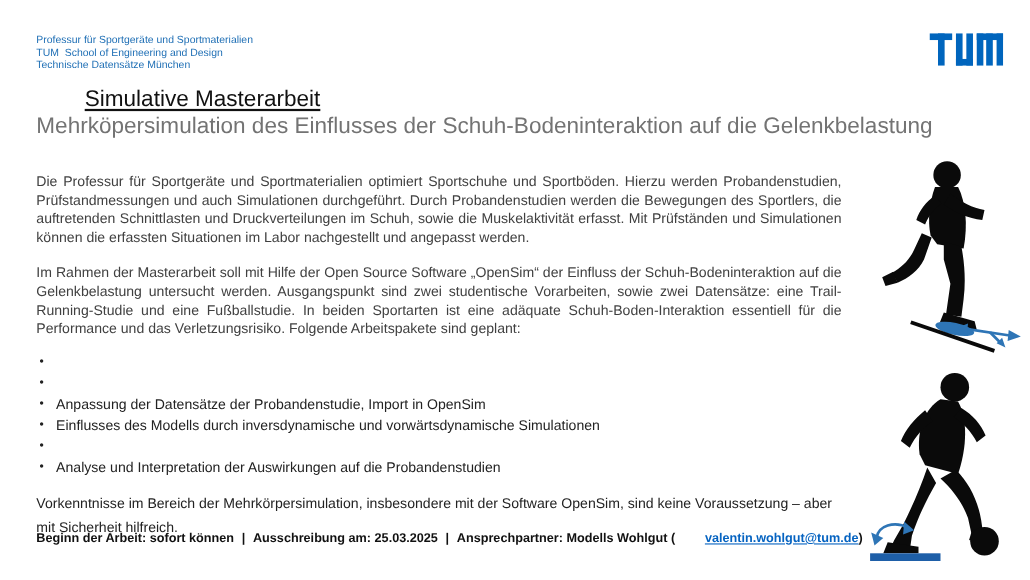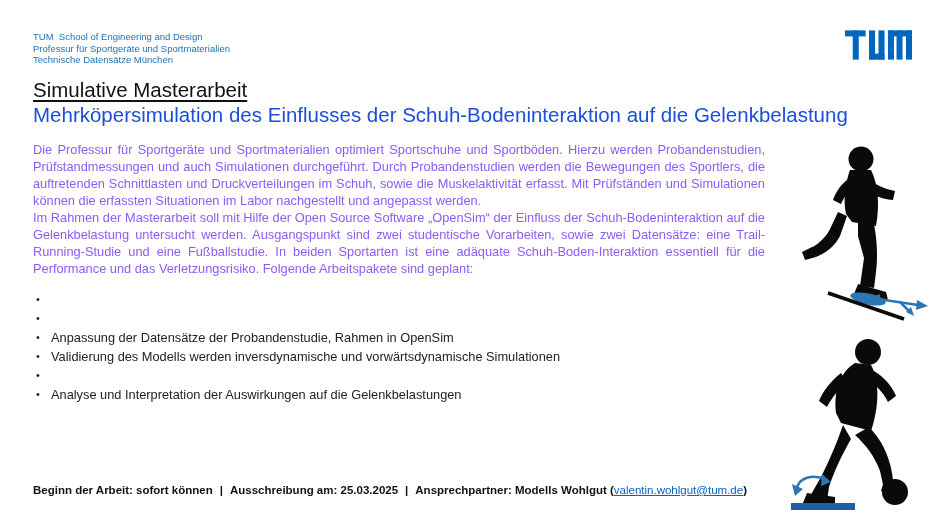--- a/index.html
+++ b/index.html
@@ -12,53 +12,53 @@
   
   .institute { position:absolute; left:33px; top:31px;
     font-size:9.5px; line-height:11.5px; color:#1f6fb5; }
   .institute div { white-space:pre-wrap; }
 
   .tum-logo { position:absolute; left:845px; top:30px; width:67px; height:30px; }
 
   
   .title-block { position:absolute; left:33px; top:78px; width:903px; }
   .title-line1 { font-size:20.5px; font-weight:400; color:#111;
-    text-decoration:underline; text-underline-offset:3px; line-height:24px; }
-  .title-line2 { font-size:20.5px; font-weight:400; color:#1d4ed8; line-height:25px;
+    text-decoration:underline; text-underline-offset:3px; line-height:24px;margin-left:44px; }
+  .title-line2 { font-size:20.5px; font-weight:400; color:#737373; line-height:25px;
     white-space:nowrap; }
 
   
   .text-col { position:absolute; left:33px; top:141px; width:732px; }
-  .body-par { font-size:12.8px; line-height:17px; text-align:justify; color:#8b5cf6; }
+  .body-par { font-size:12.8px; line-height:17px; text-align:justify; color:#404040;margin-top:15px; }
 
   .wp-list { margin-top:13px; }
   .wp-item { display:flex; font-size:12.8px; line-height:19px; color:#222; }
   .wp-item .bullet { width:18px; flex:0 0 18px; text-align:left; padding-left:3px;
     font-size:11px; }
 
   .closing { margin-top:13px; font-size:12.8px; line-height:22px; color:#222;
     text-align:left; width:730px; }
 
   
   .footer { position:absolute; left:33px; top:484px; width:880px;
     font-size:11.5px; font-weight:700; color:#111; white-space:nowrap; }
   .footer .sep { margin:0 7px; }
-  .footer a.email { color:#0563c1; text-decoration:underline; font-weight:400; }
+  .footer a.email { color:#0563c1; text-decoration:underline; font-weight:700;margin-left:27px; }
 
   
   .runner-fig { position:absolute; left:800px; top:142px; width:135px; height:185px; }
   .soccer-fig { position:absolute; left:781px; top:335px; width:152px; height:192px; }
   svg { display:block; }
 </style>
 </head>
 <body>
 
 <div class="institute">
+  <div>Professur für Sportgeräte und Sportmaterialien</div>
   <div>TUM  School of Engineering and Design</div>
-  <div>Professur für Sportgeräte und Sportmaterialien</div>
   <div>Technische Datensätze München</div>
 </div>
 
 <svg class="tum-logo" viewBox="0 0 78 34" aria-label="TUM">
   <g fill="#0065BD">
     <rect x="0" y="0" width="24" height="7"></rect>
     <rect x="9" y="0" width="7" height="34"></rect>
     <rect x="28" y="0" width="7" height="34"></rect>
     <rect x="28" y="27" width="18" height="7"></rect>
     <rect x="39" y="0" width="7" height="34"></rect>
@@ -80,35 +80,36 @@
 
   <div class="wp-list">
     <div class="wp-item">
       <span class="bullet">•</span>
     </div>
     <div class="wp-item">
       <span class="bullet">•</span>
     </div>
     <div class="wp-item">
       <span class="bullet">•</span>
-      <span>Anpassung der Datensätze der Probandenstudie, Rahmen in OpenSim</span>
+      <span>Anpassung der Datensätze der Probandenstudie, Import in OpenSim</span>
     </div>
     <div class="wp-item">
       <span class="bullet">•</span>
-      <span>Validierung des Modells werden inversdynamische und vorwärtsdynamische Simulationen</span>
+      <span>Einflusses des Modells durch inversdynamische und vorwärtsdynamische Simulationen</span>
     </div>
     <div class="wp-item">
       <span class="bullet">•</span>
     </div>
     <div class="wp-item">
       <span class="bullet">•</span>
-      <span>Analyse und Interpretation der Auswirkungen auf die Gelenkbelastungen</span>
+      <span>Analyse und Interpretation der Auswirkungen auf die Probandenstudien</span>
     </div>
   </div>
 
+  <p class="closing">Vorkenntnisse im Bereich der Mehrkörpersimulation, insbesondere mit der Software OpenSim, sind keine Voraussetzung – aber mit Sicherheit hilfreich.</p>
 </div>
 
 <div class="footer">
   <span>Beginn der Arbeit: sofort können</span><span class="sep">|</span><span>Ausschreibung am: 25.03.2025</span><span class="sep">|</span><span>Ansprechpartner: Modells Wohlgut</span>&nbsp;<span>(</span><a href="#" class="email">valentin.wohlgut@tum.de</a><span>)</span>
 </div>
 
 <svg class="runner-fig" viewBox="0 0 135 185">
   <g fill="#0a0a0a">
     <circle cx="61" cy="17" r="12.5"></circle>
     <path d="M50,28 C45,42 43,58 46,72 L52,80 L76,84 C80,62 78,42 71,28 Z"></path>

